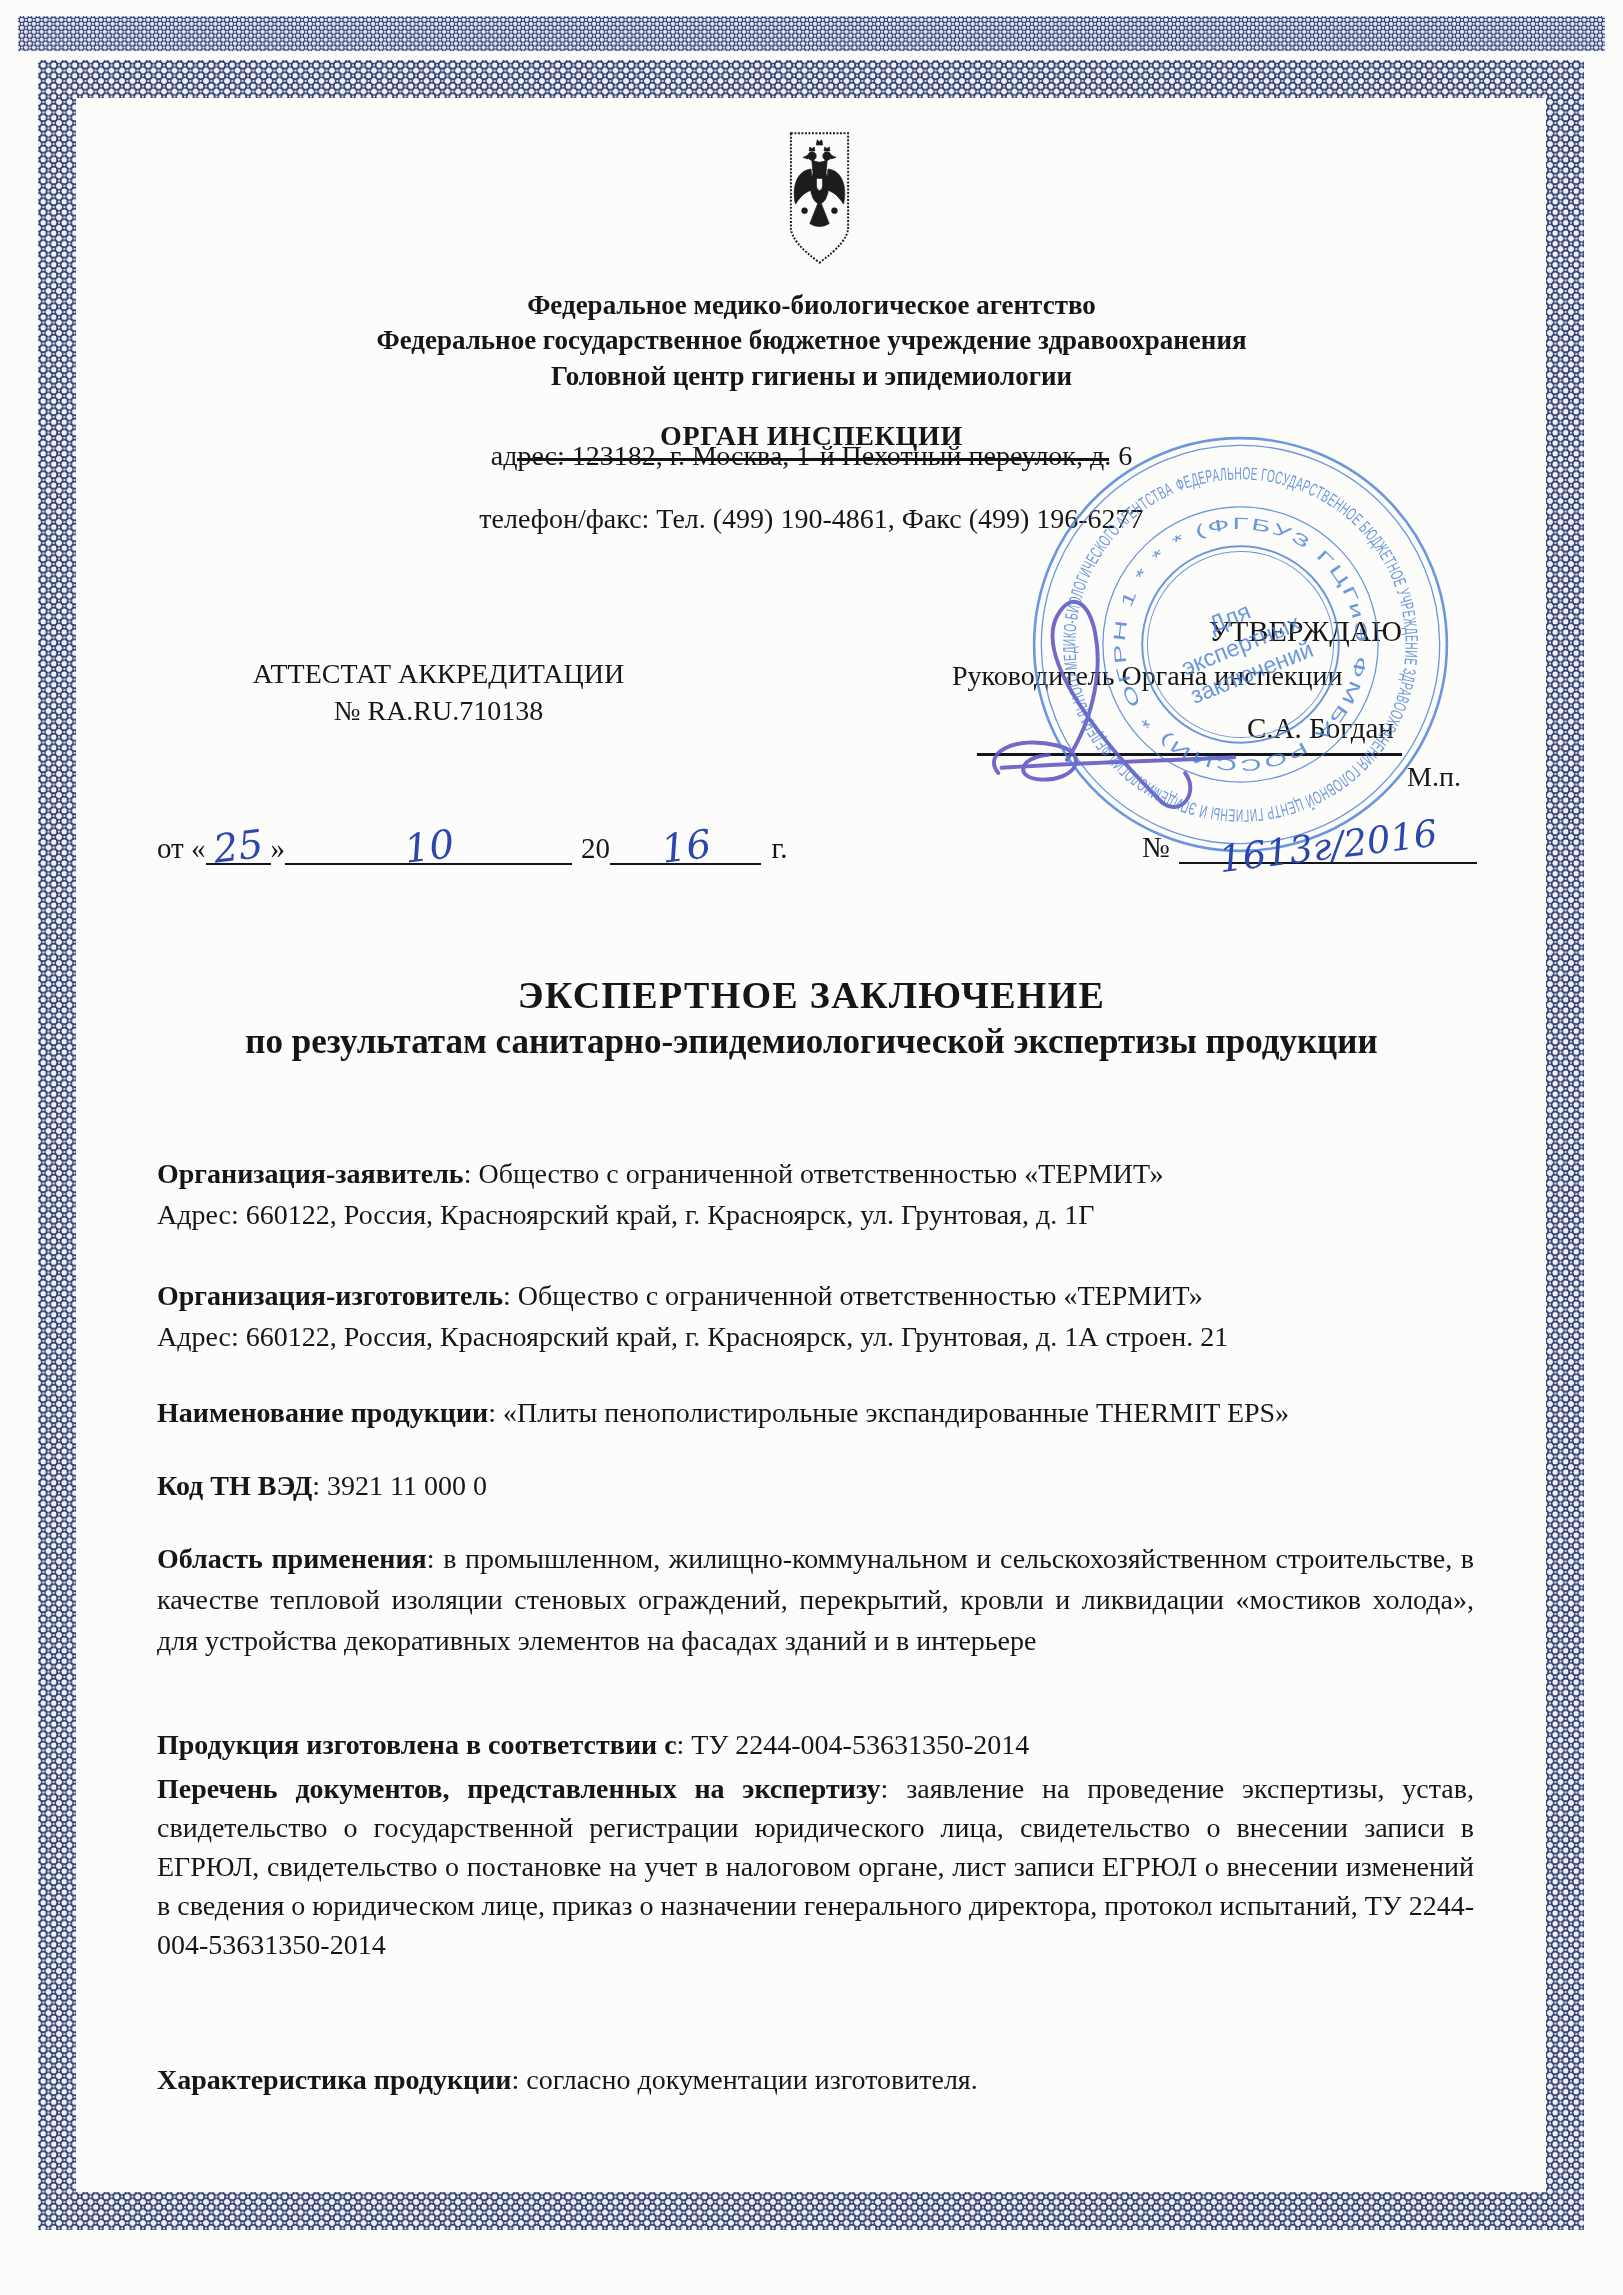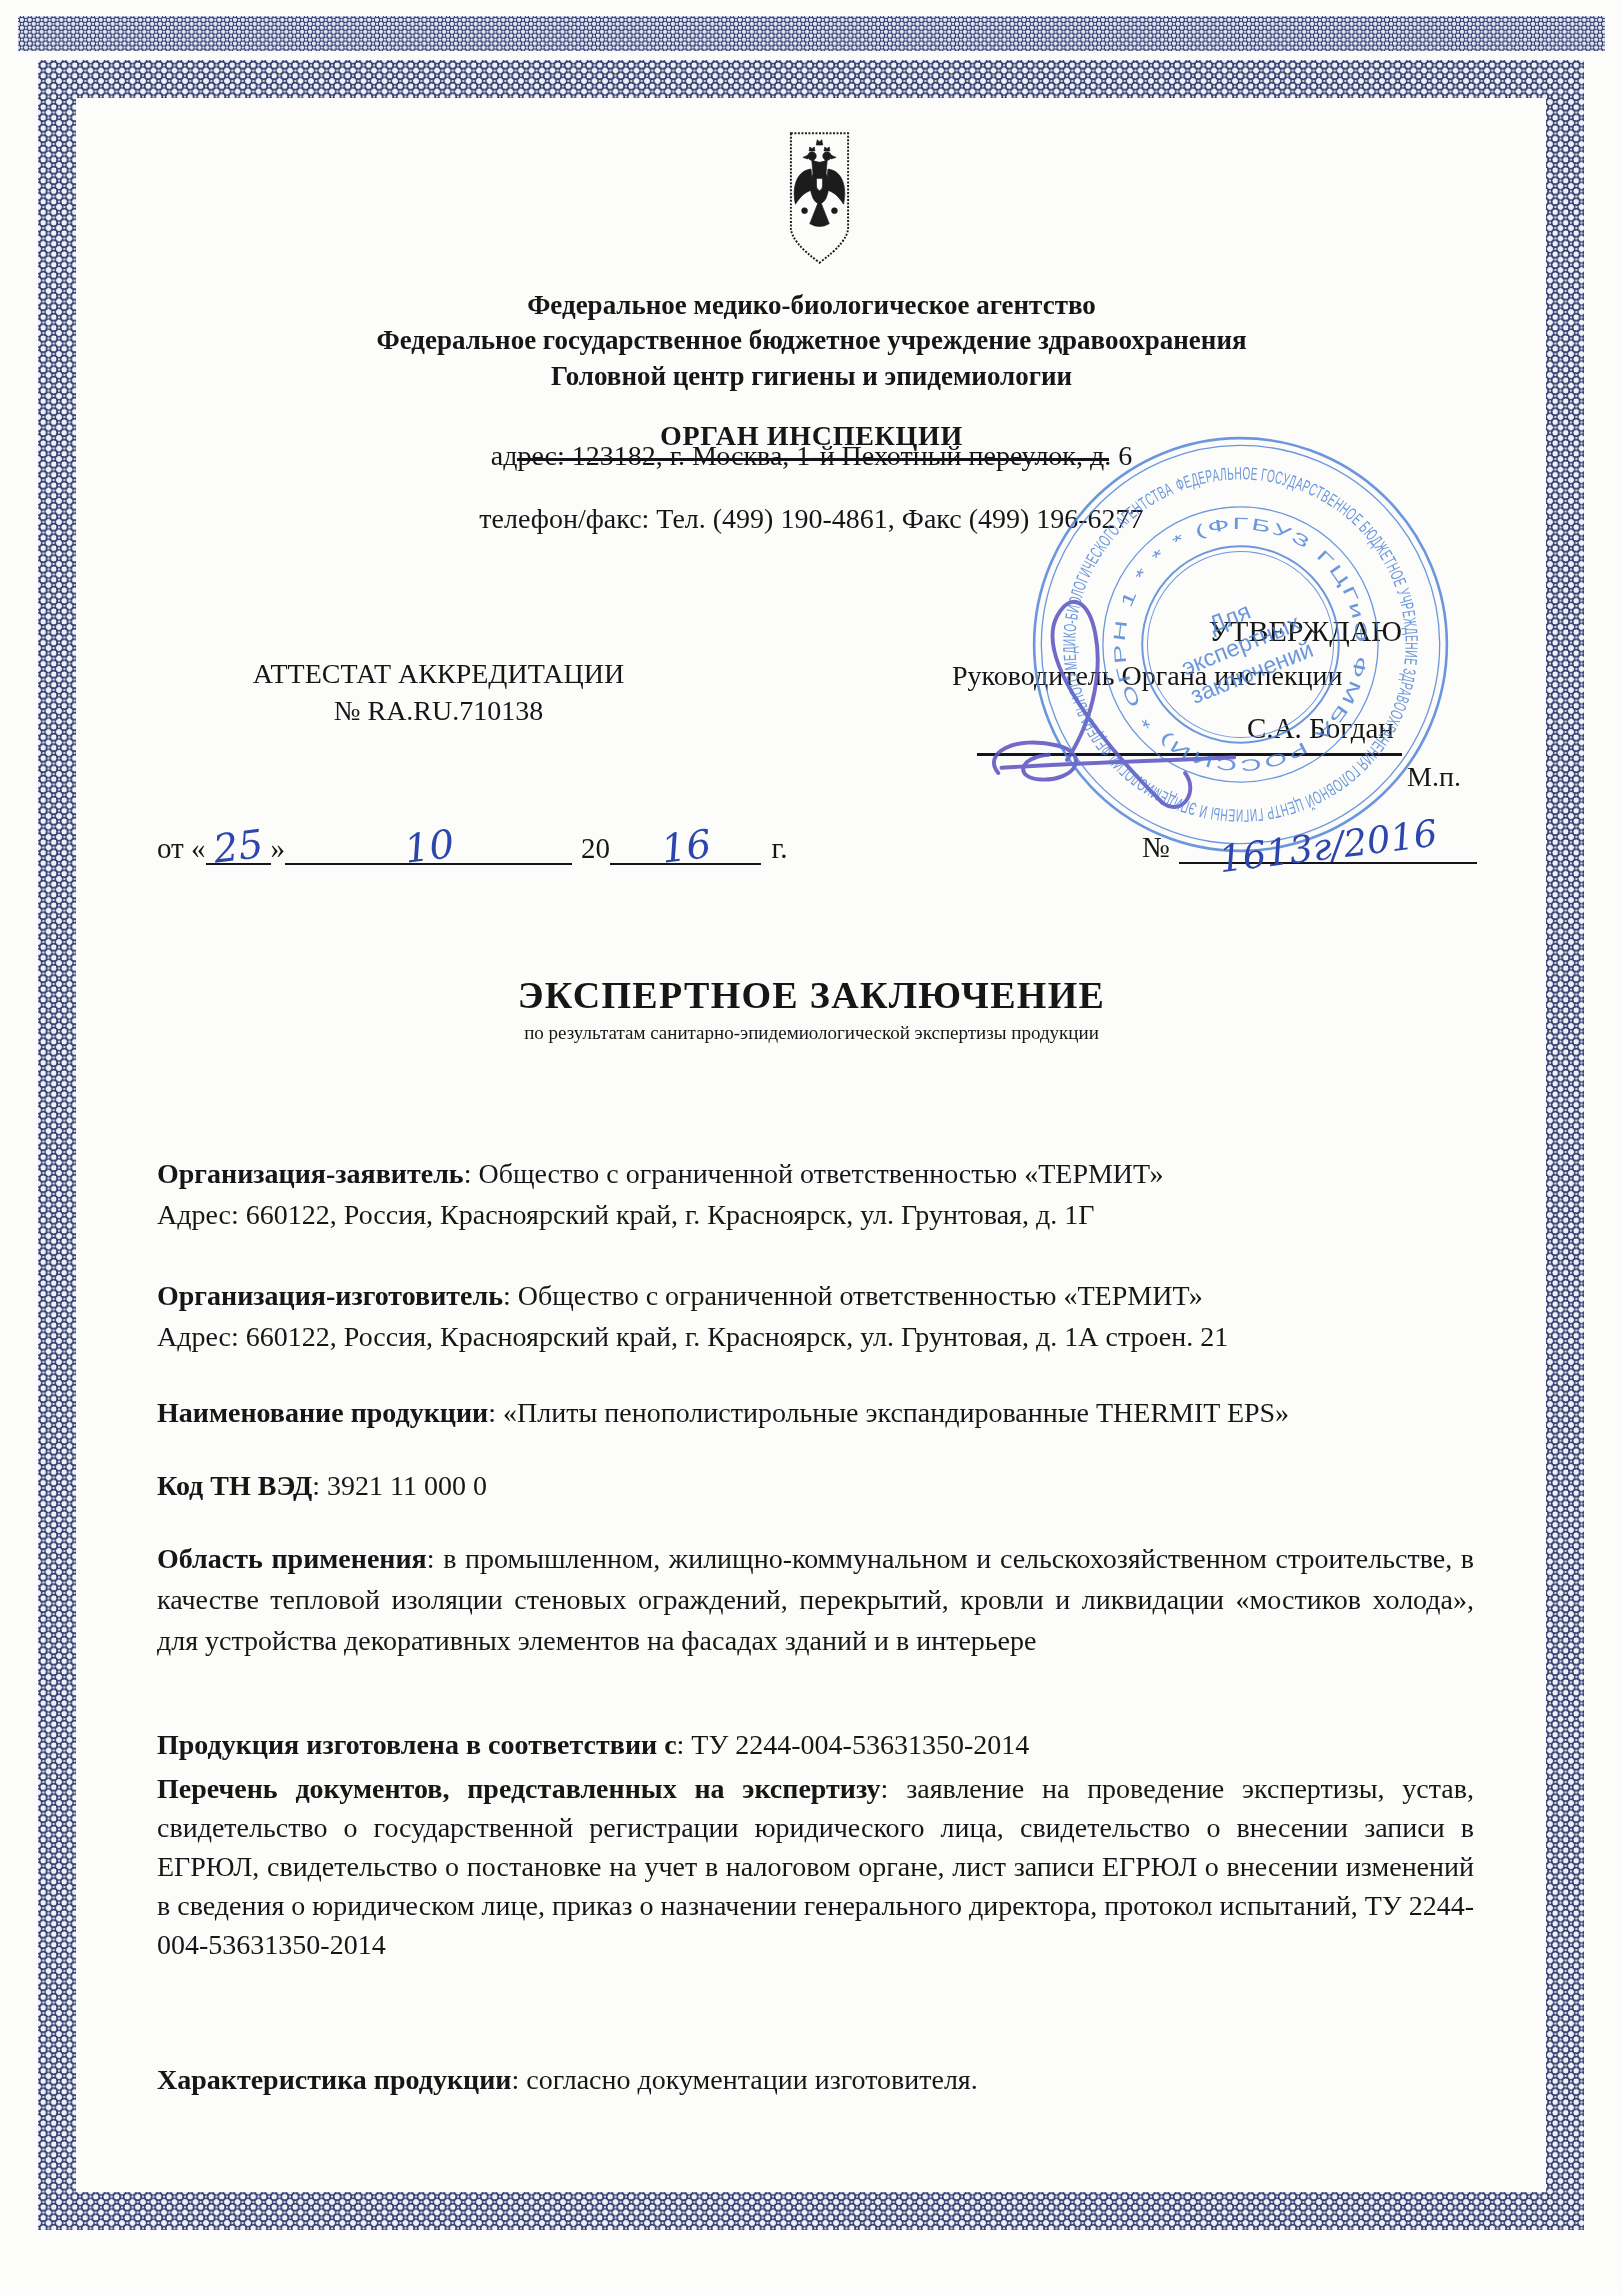--- a/index.html
+++ b/index.html
@@ -45,21 +45,21 @@
   .name{font-size:29px;}
   .mp{font-size:28px;}
 
   .dateline{font-size:29px;display:flex;align-items:flex-end;}
   .slot{display:inline-block;border-bottom:2.6px solid #15151c;text-align:center;position:relative;}
   .ink{font-family:"DejaVu Serif",serif;font-style:italic;color:#2c46ae;font-size:39px;line-height:33px;
        display:inline-block;transform:rotate(-7deg) translateY(3.9px);}
   .ink-num{font-size:37px;}
 
   .doc-title{font-weight:bold;font-size:38px;letter-spacing:1.3px;}
-  .doc-sub{font-weight:normal;font-size:19px;}
+  .doc-sub{font-weight:bold;font-size:35px;}
 
   .basis{left:203px;width:1270px;font-size:29px;display:flex;justify-content:space-between;}
 
   .para{left:157px;width:1317px;font-size:28px;line-height:41px;text-align:justify;}
   .para b{font-weight:bold;}
   .para.tight{line-height:39px;}
 
   .stamp{pointer-events:none;opacity:.82;}
   .sig{pointer-events:none;}
 </style>

